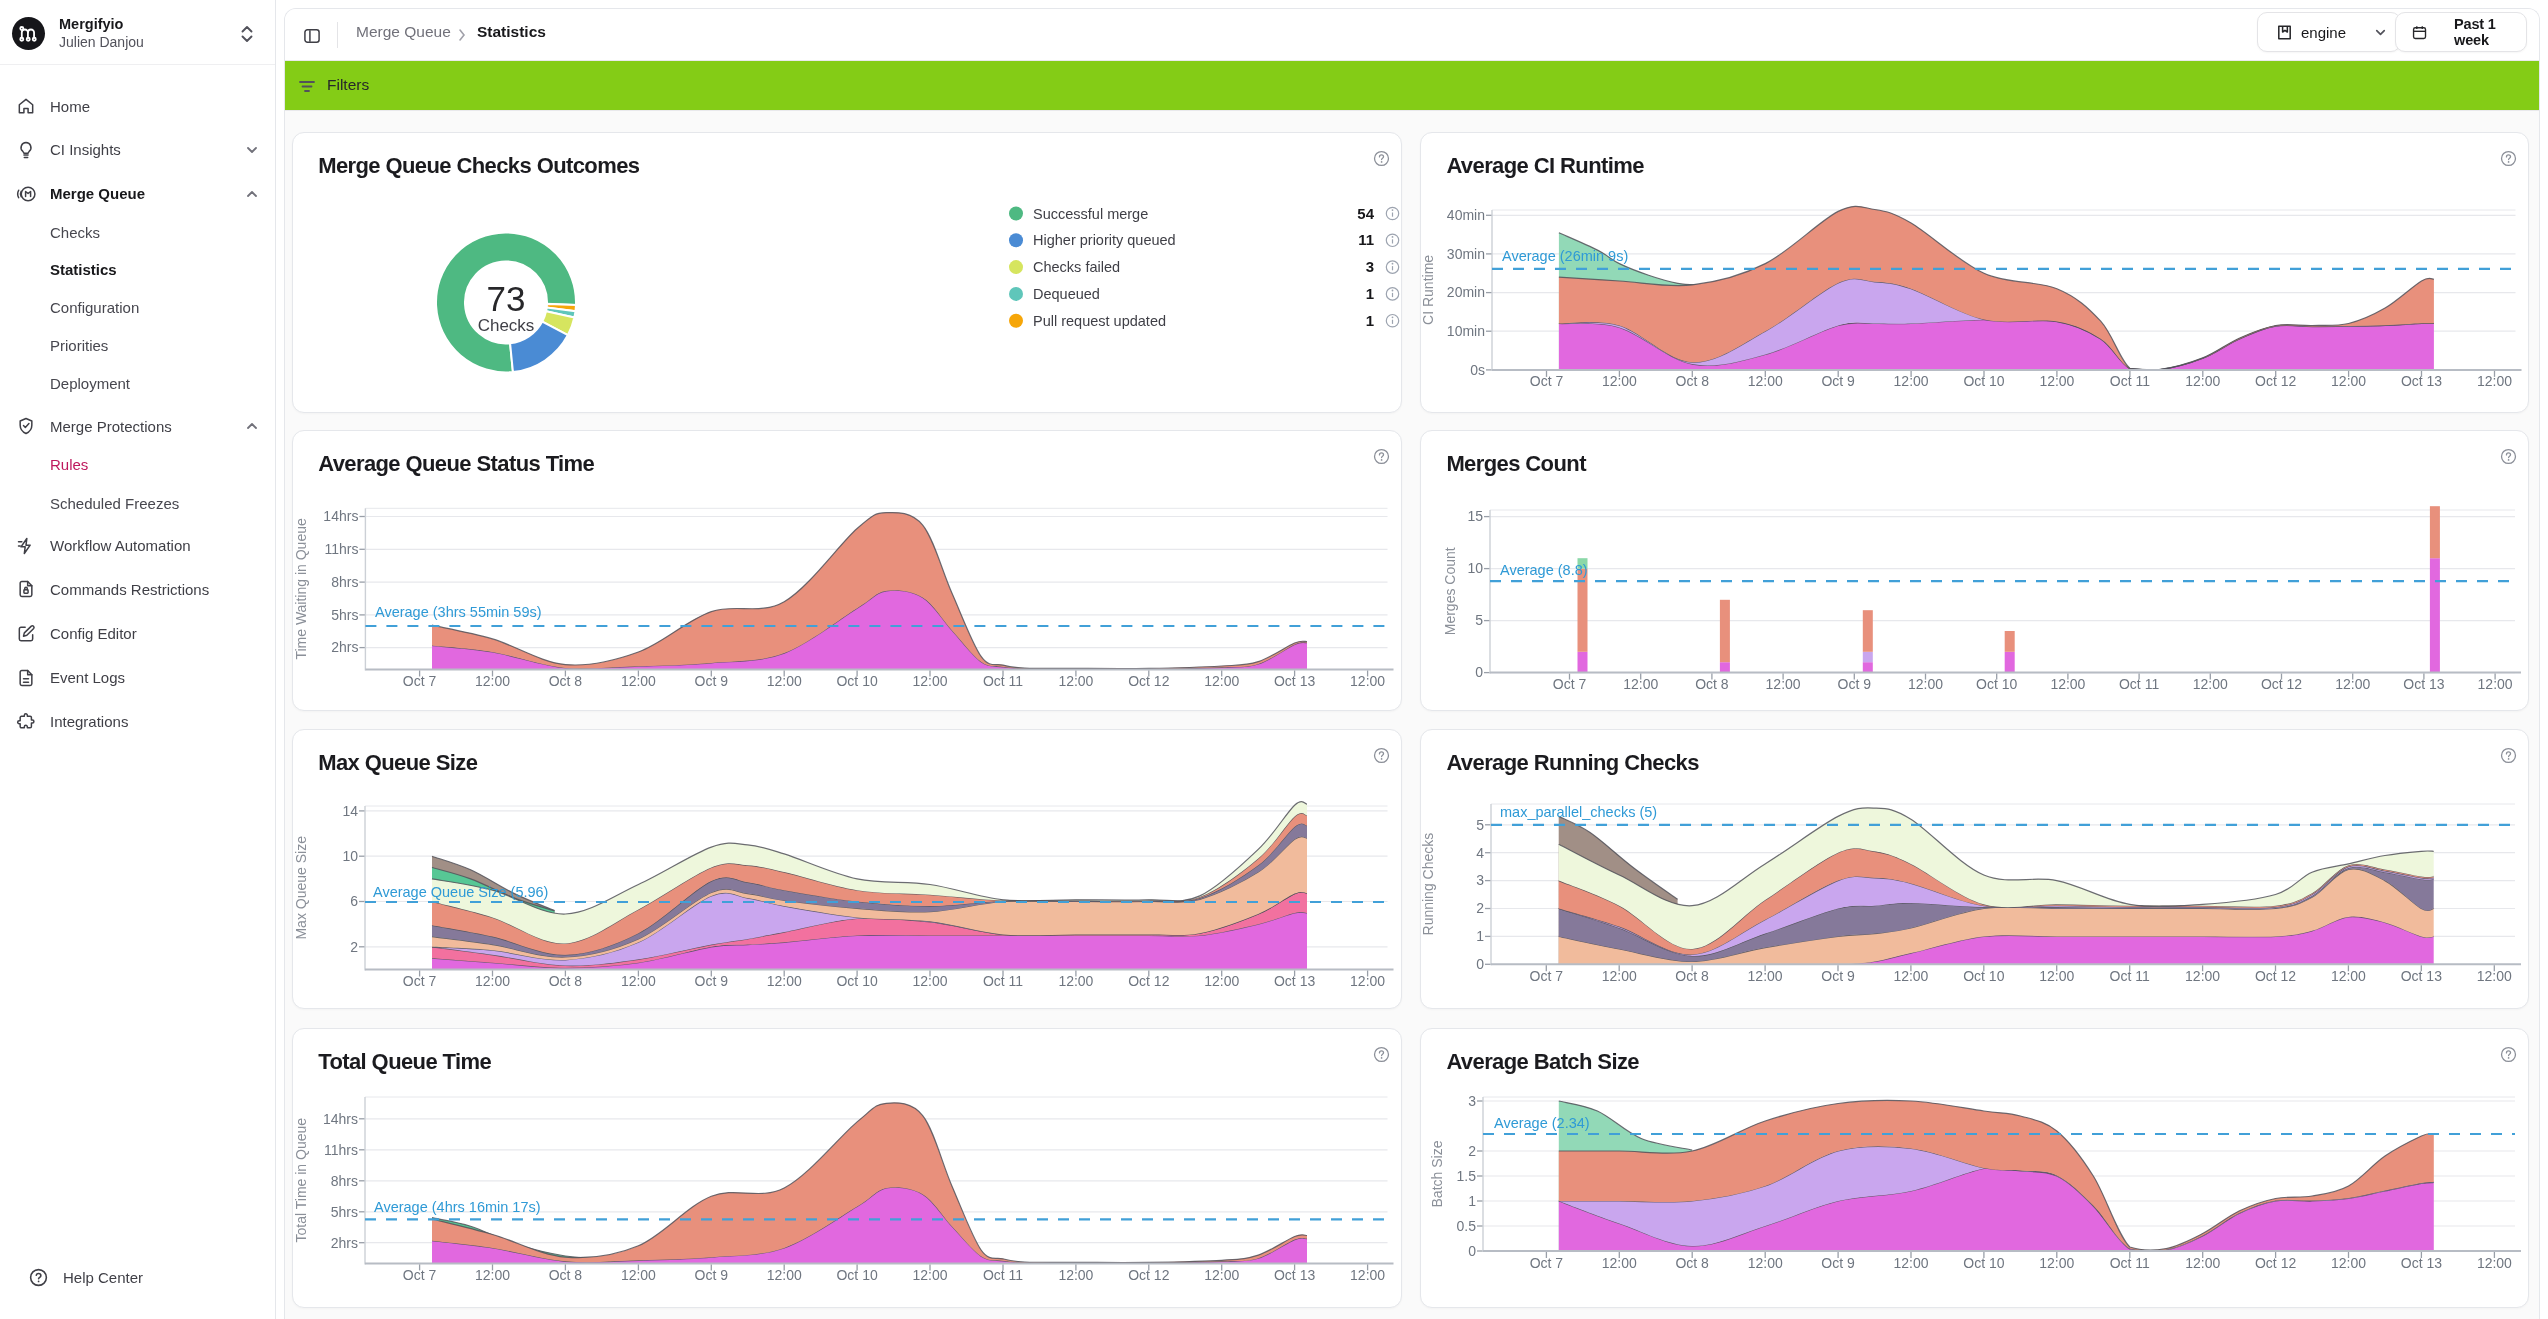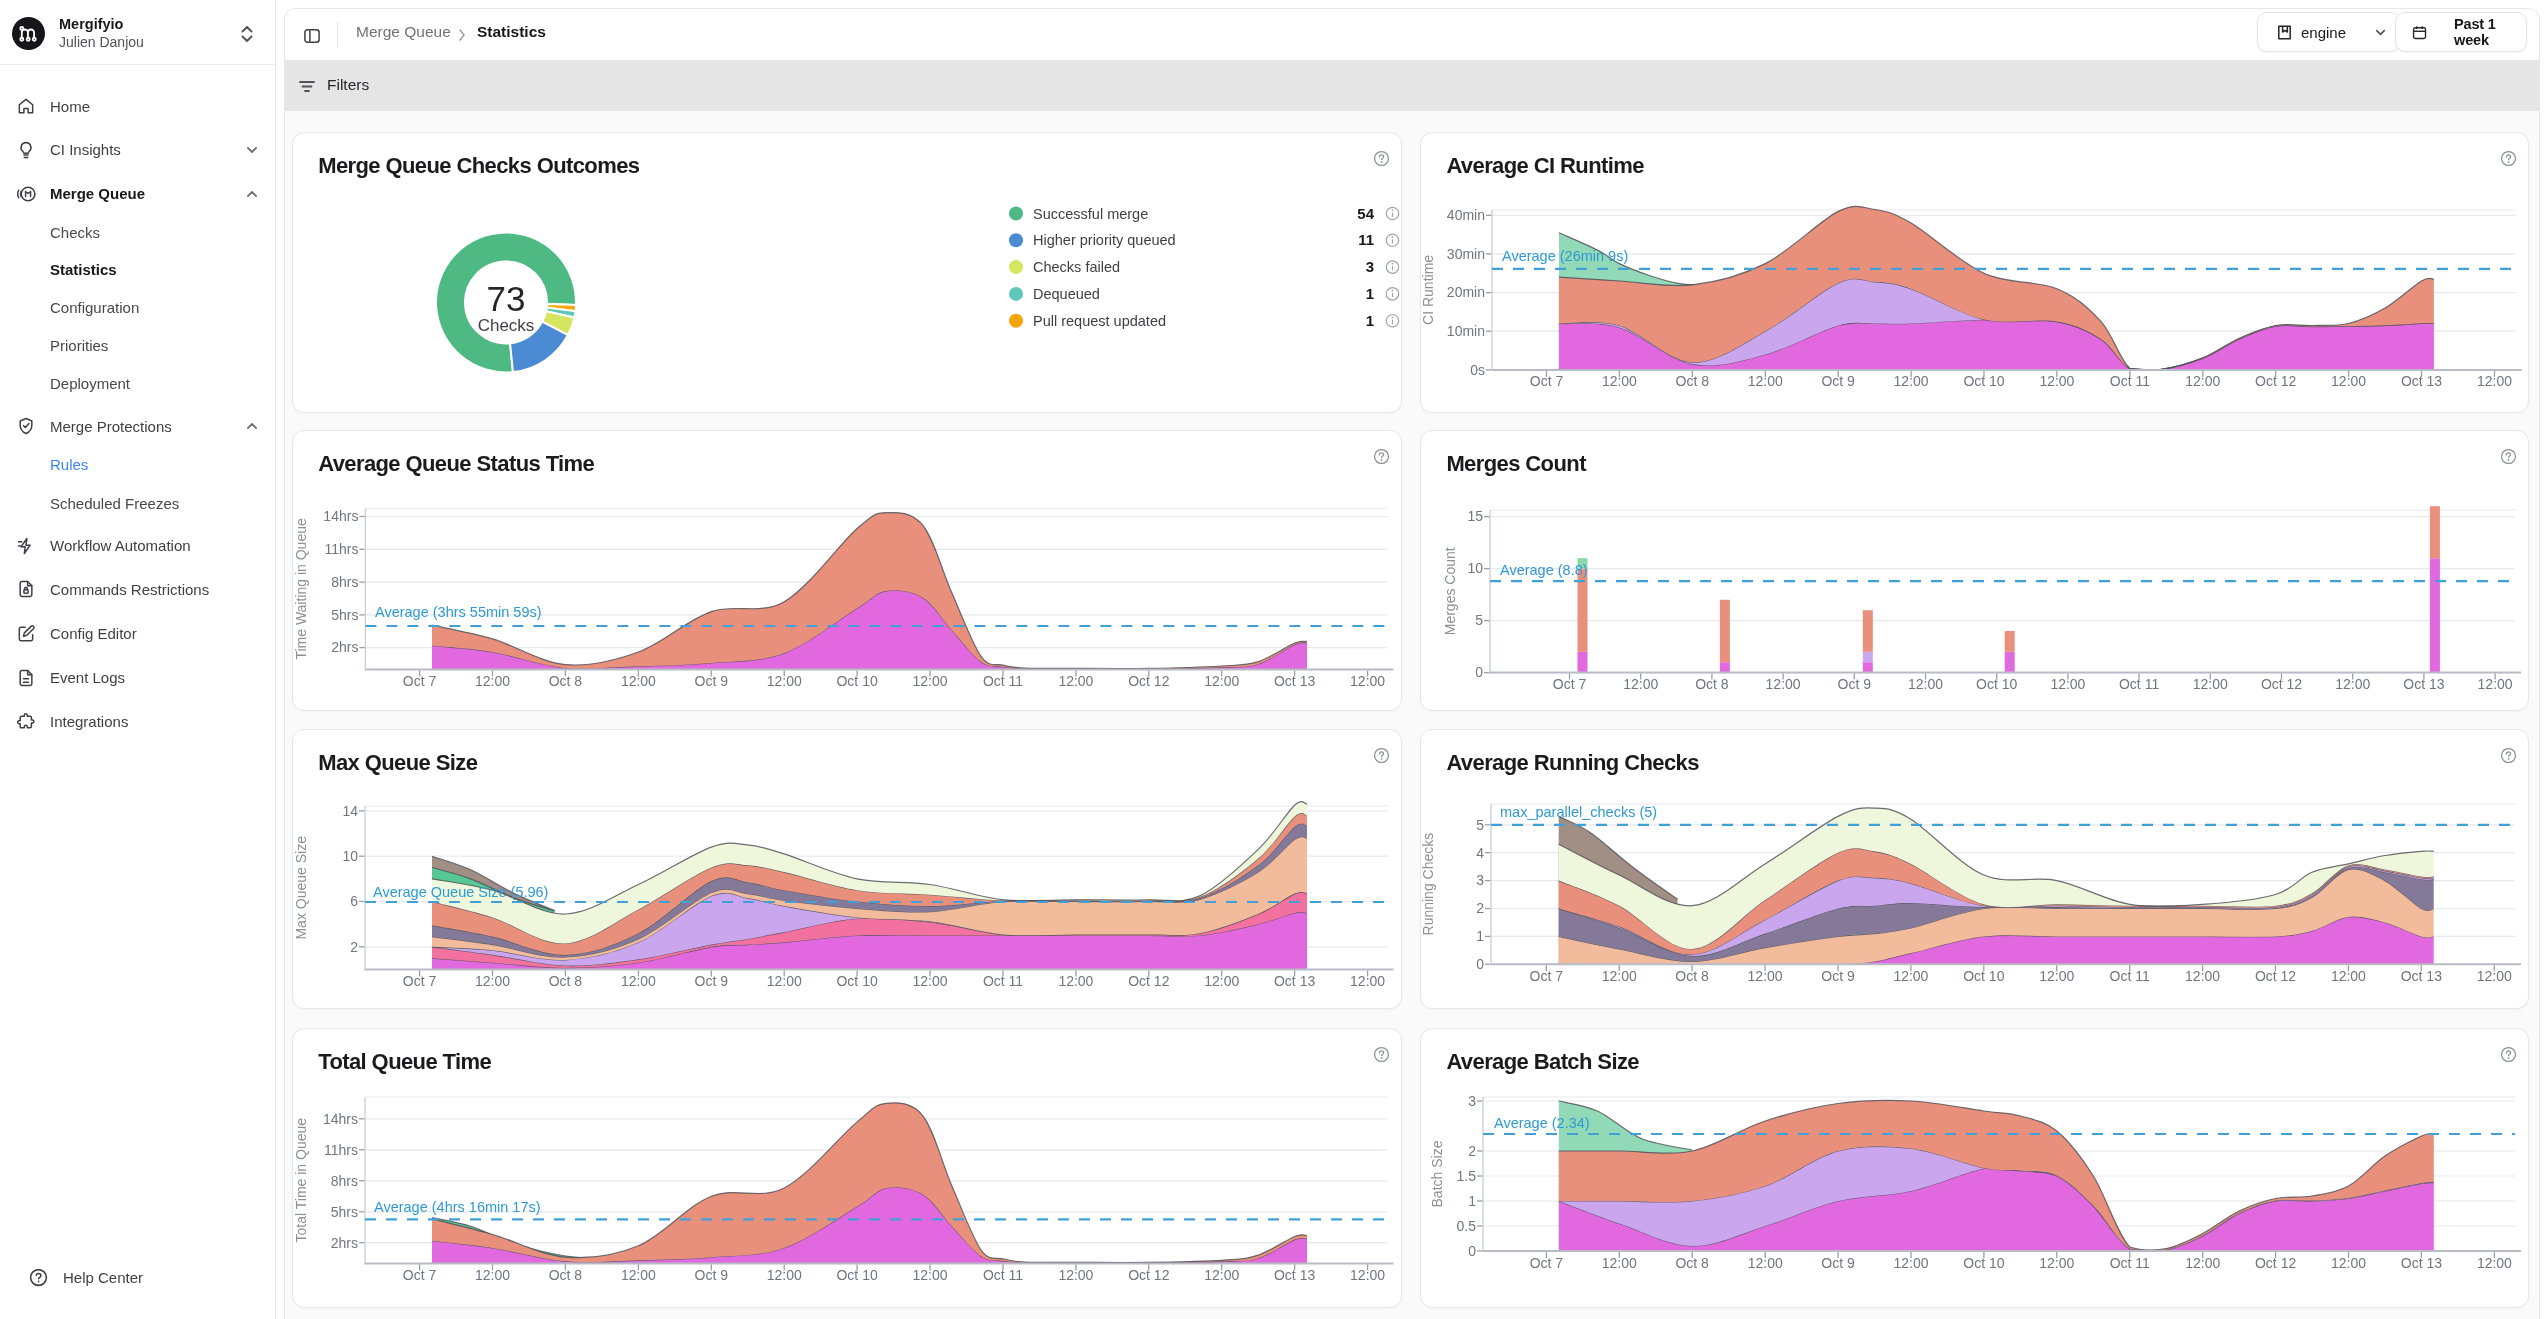--- a/index.html
+++ b/index.html
@@ -13,21 +13,21 @@
 .nrow { position:absolute; left:16px; width:244px; height:38px; display:flex; align-items:center; font-size:15px; }
 .nicon { width:20px; height:20px; margin-right:14px; flex:none; }
 .nrow span { flex:1; }
 .chev { width:16px; height:16px; margin-left:auto; }
 .srow { position:absolute; left:50px; width:200px; height:34px; display:flex; align-items:center; font-size:15px; }
 .helpcenter { position:absolute; left:28px; top:1267px; display:flex; align-items:center; font-size:15px; color:#3f3f46; font-weight:500; }
 .helpcenter svg { width:21px; height:21px; margin-right:14px; }
 .main { position:absolute; left:276px; top:0; right:0; height:1319px; background:#fff; }
 .shell { position:absolute; left:8px; top:8px; width:2256px; height:1311px; background:#fafafa; border:1px solid #e5e7eb; border-bottom:none; border-radius:12px 12px 0 0; overflow:hidden; }
 .topbar { position:absolute; left:0; top:0; width:100%; height:52px; background:#fff; border-bottom:1px solid #e9e9ec; }
-.filters { position:absolute; left:0; top:52px; width:100%; height:50px; background:#e5e5e5; border-bottom:1px solid #e9e9ec; }
+.filters { position:absolute; left:0; top:52px; width:100%; height:50px; background:#84cc16; border-bottom:1px solid #e9e9ec; }
 .crumb-gray { color:#71717a; font-size:15.5px; }
 .crumb-dark { color:#18181b; font-size:15.5px; font-weight:600; }
 .btn { position:absolute; height:40px; background:#fff; border:1px solid #e4e4e7; border-radius:10px; box-shadow:0 1px 2px rgba(0,0,0,.04); display:flex; align-items:center; }
 .card { position:absolute; background:#fff; border:1px solid #e5e7eb; border-radius:12px; box-shadow:0 1px 2px rgba(16,24,40,.03);padding-left:15px; }
 .ctitle { position:absolute; left:25px; top:20px; font-size:22px; font-weight:600; color:#1b1b1f; letter-spacing:-0.6px; }
 .help { position:absolute; right:10.5px; top:17px; width:17px; height:17px; }
 svg.overlay { position:absolute; left:0; top:0; }
 </style></head>
 <body>
 <div class="page">
@@ -144,21 +144,21 @@
         <svg class="nicon" viewBox="0 0 24 24" fill="none" stroke="#3f3f46" stroke-width="1.8" stroke-linecap="round" stroke-linejoin="round">
           <path d="M12 3 5 6v5c0 4.5 3 8 7 10 4-2 7-5.5 7-10V6z"></path>
           <path d="m9 11.5 2.2 2.2L15.5 9"></path>
         </svg>
         <span style="font-weight:500;color:#3f3f46">Merge Protections</span>
         <svg class="chev" viewBox="0 0 16 16" fill="none" stroke="#71717a" stroke-width="1.8" stroke-linecap="round" stroke-linejoin="round">
           <path d="m4 10 4-4 4 4"></path>
         </svg>
       </div>
 <div class="srow" style="top:447.4px">
-        <span style="font-weight:400;color:#3b82f6">Rules</span>
+        <span style="font-weight:400;color:#be185d">Rules</span>
       </div>
 <div class="srow" style="top:486px">
         <span style="font-weight:400;color:#47474f">Scheduled Freezes</span>
       </div>
 <div class="nrow" style="top:526.6px">
         <svg class="nicon" viewBox="0 0 24 24" fill="none" stroke="#3f3f46" stroke-width="1.8" stroke-linecap="round" stroke-linejoin="round">
           <path d="M13 3 6 13h5l-1 8 7-10h-5z"></path>
           <path d="M3 7h4"></path>
           <path d="M3 12h2"></path>
         </svg>

